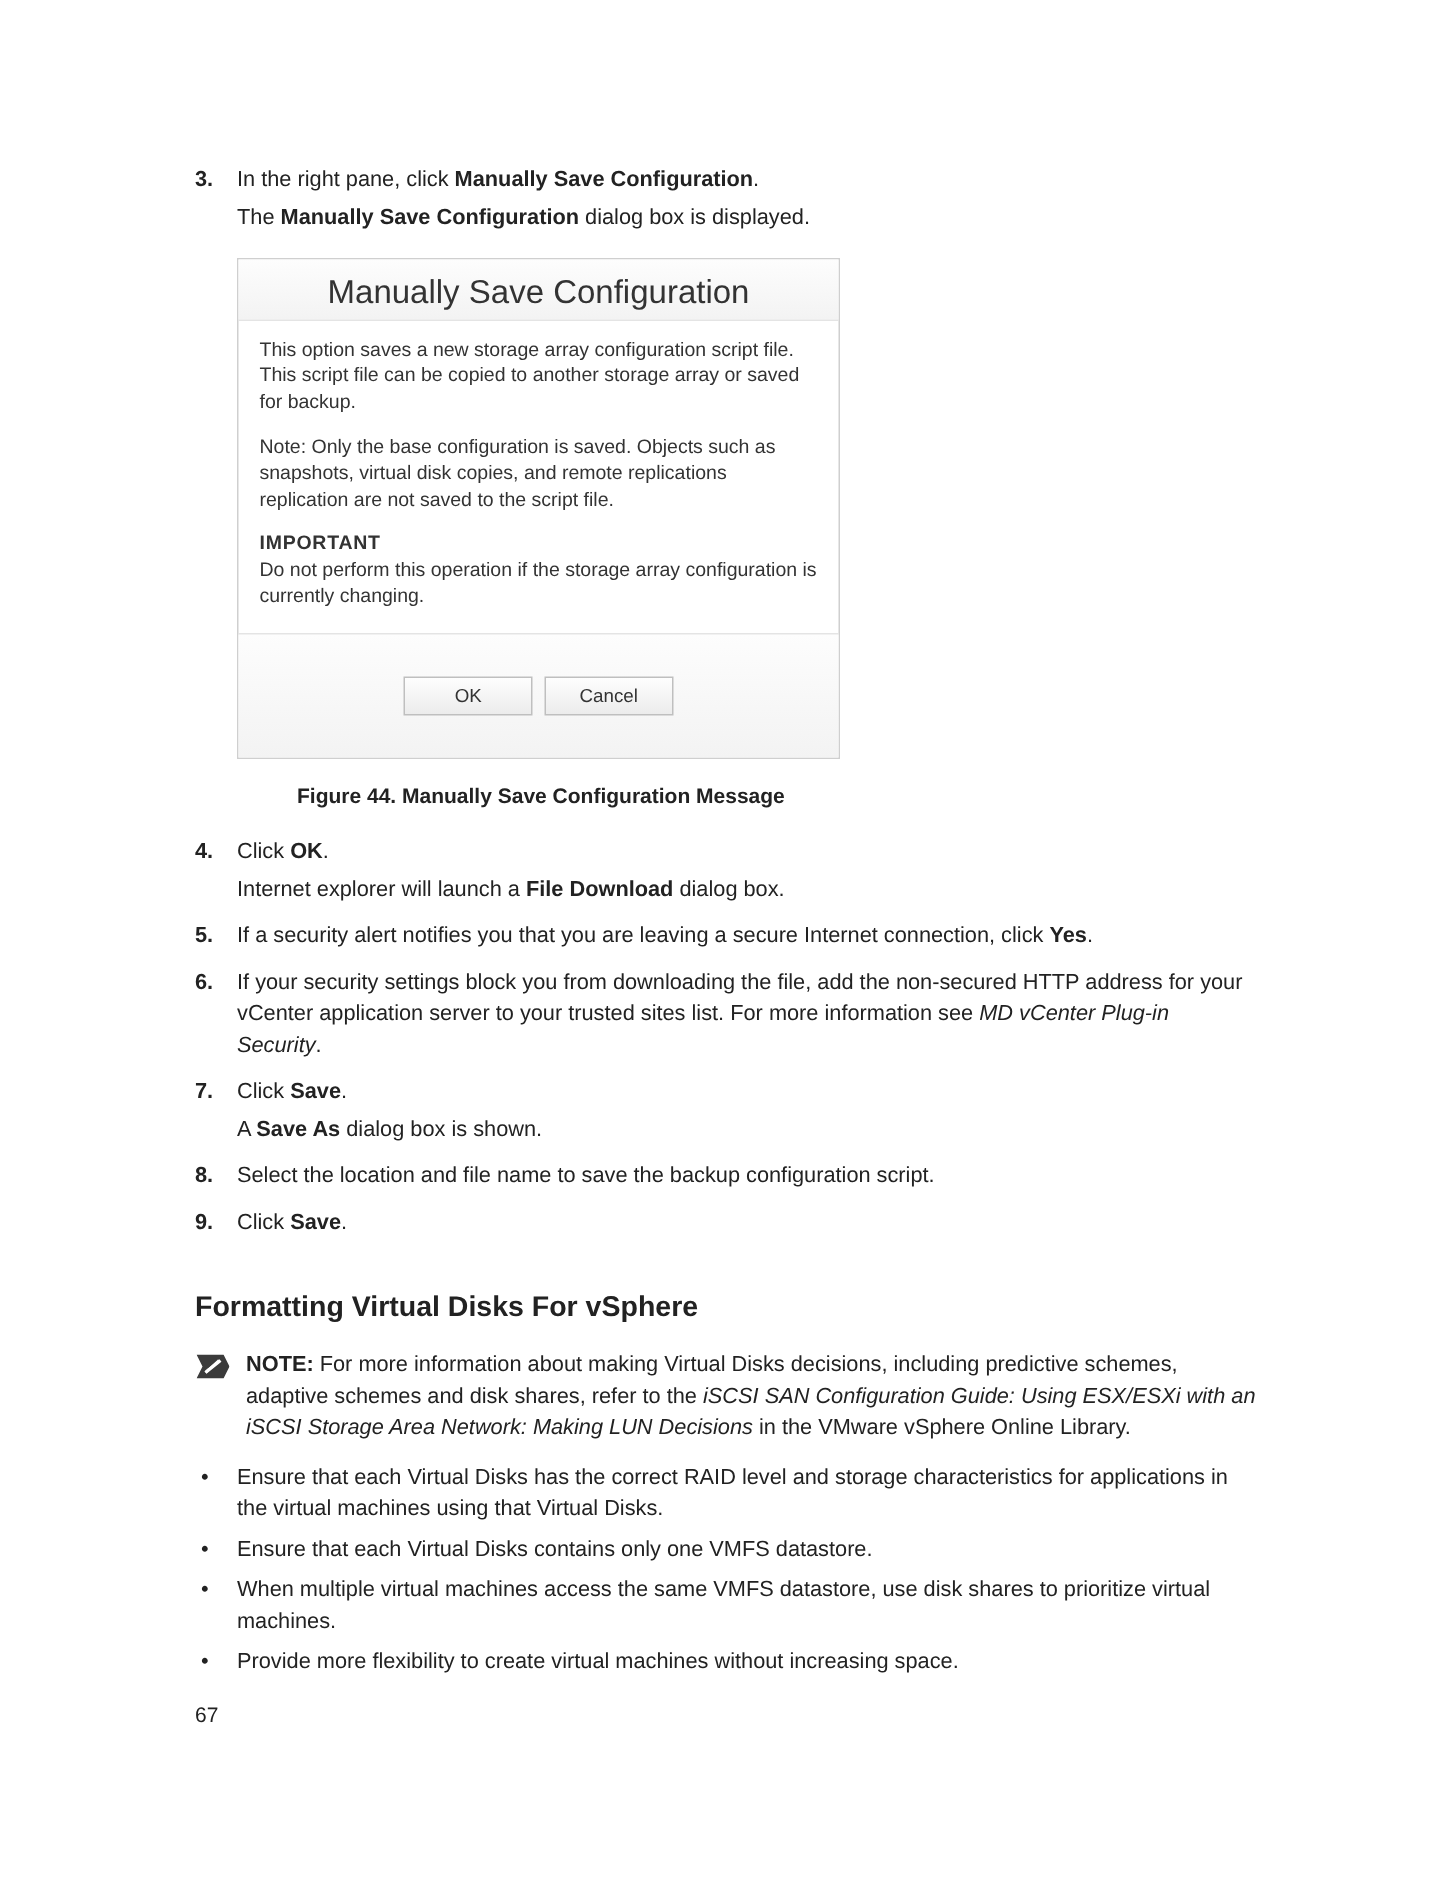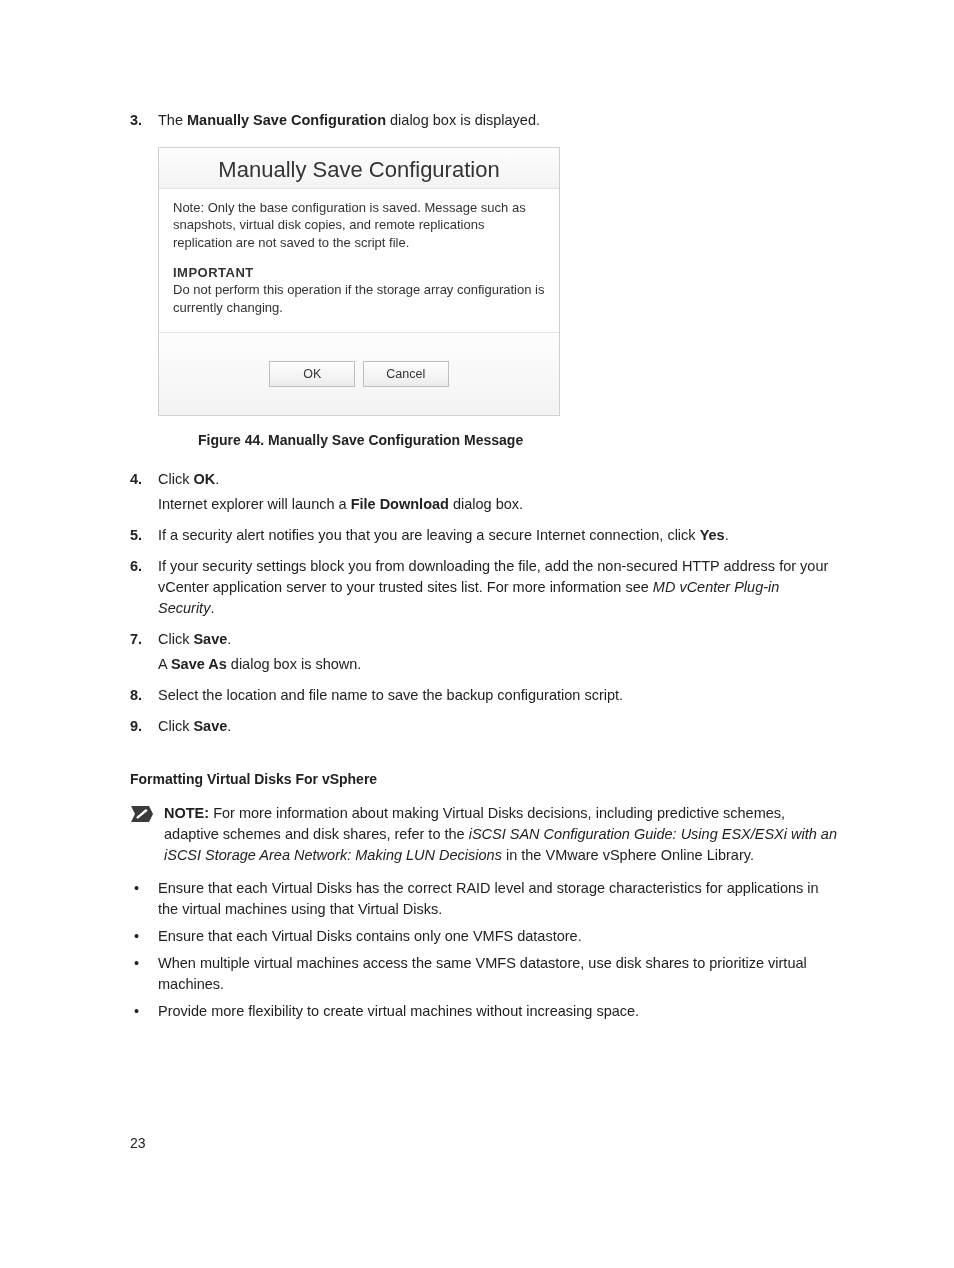--- a/index.html
+++ b/index.html
@@ -79,21 +79,21 @@
   }
   .fig-caption {
     margin: 14px 0 18px 28px;
     font-weight: 700;
     font-size: 14px;
     padding-left: 40px;
   }
 
   
   h2.section {
-    font-size: 14px;
+    font-size: 19px;
     font-weight: 700;
     margin: 28px 0 14px 0;
     color: #222;
   }
   p.body { margin: 0 0 12px 0; }
 
   
   .note-row { display:flex; margin: 4px 0 12px 0; }
   .note-icon {
     flex: 0 0 24px; width:24px; height:18px;
@@ -116,29 +116,31 @@
   }
 </style>
 </head>
 <body>
 
 <div class="page">
 
   <div class="ol-item">
     <div class="ol-num">3.</div>
     <div class="ol-body">
+      <p><span>In the right pane, click </span><span class="b">Manually Save Configuration</span><span>.</span></p>
       <p><span>The </span><span class="b">Manually Save Configuration</span><span> dialog box is displayed.</span></p>
     </div>
   </div>
 
   <div class="figure-wrap">
     <div class="dialog">
       <div class="dialog-title">Manually Save Configuration</div>
       <div class="dialog-body">
-        <p>Note: Only the base configuration is saved. Message such as snapshots, virtual disk copies, and remote replications replication are not saved to the script file.</p>
+        <p>This option saves a new storage array configuration script file. This script file can be copied to another storage array or saved for backup.</p>
+        <p>Note: Only the base configuration is saved. Objects such as snapshots, virtual disk copies, and remote replications replication are not saved to the script file.</p>
         <p>
           <span class="dialog-imp">IMPORTANT</span><br>
           <span>Do not perform this operation if the storage array configuration is currently changing.</span>
         </p>
       </div>
       <div class="dialog-btns">
         <span class="dbtn">OK</span>
         <span class="dbtn">Cancel</span>
       </div>
     </div>
@@ -220,14 +222,14 @@
     <div class="ul-dot">•</div>
     <div class="ul-body">When multiple virtual machines access the same VMFS datastore, use disk shares to prioritize virtual machines.</div>
   </div>
 
 
   <div class="ul-item">
     <div class="ul-dot">•</div>
     <div class="ul-body">Provide more flexibility to create virtual machines without increasing space.</div>
   </div>
 
-  <div class="page-num">23</div>
+  <div class="page-num">67</div>
 </div>
 
 </body></html>

